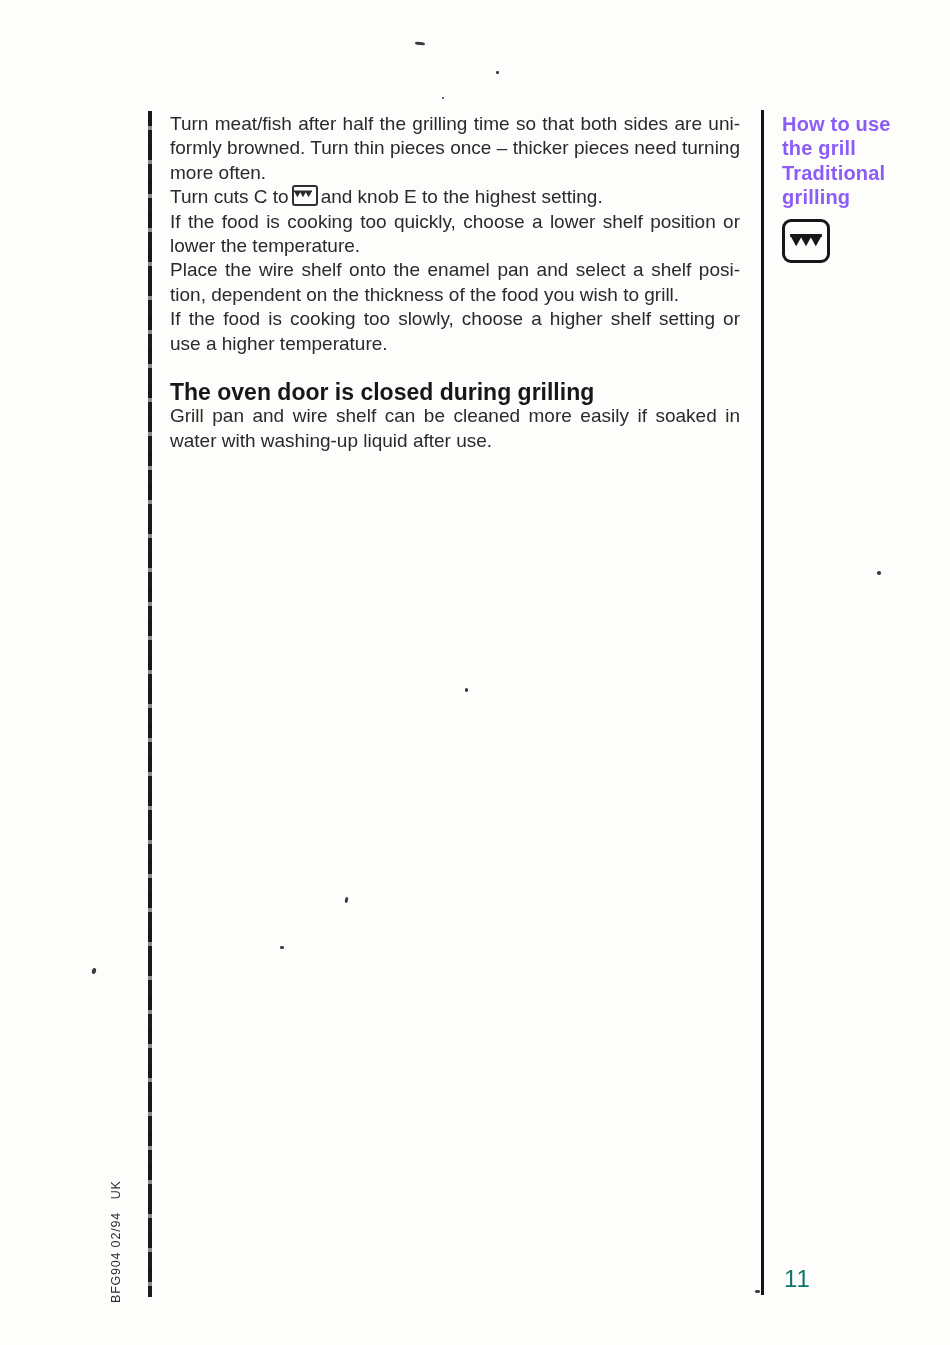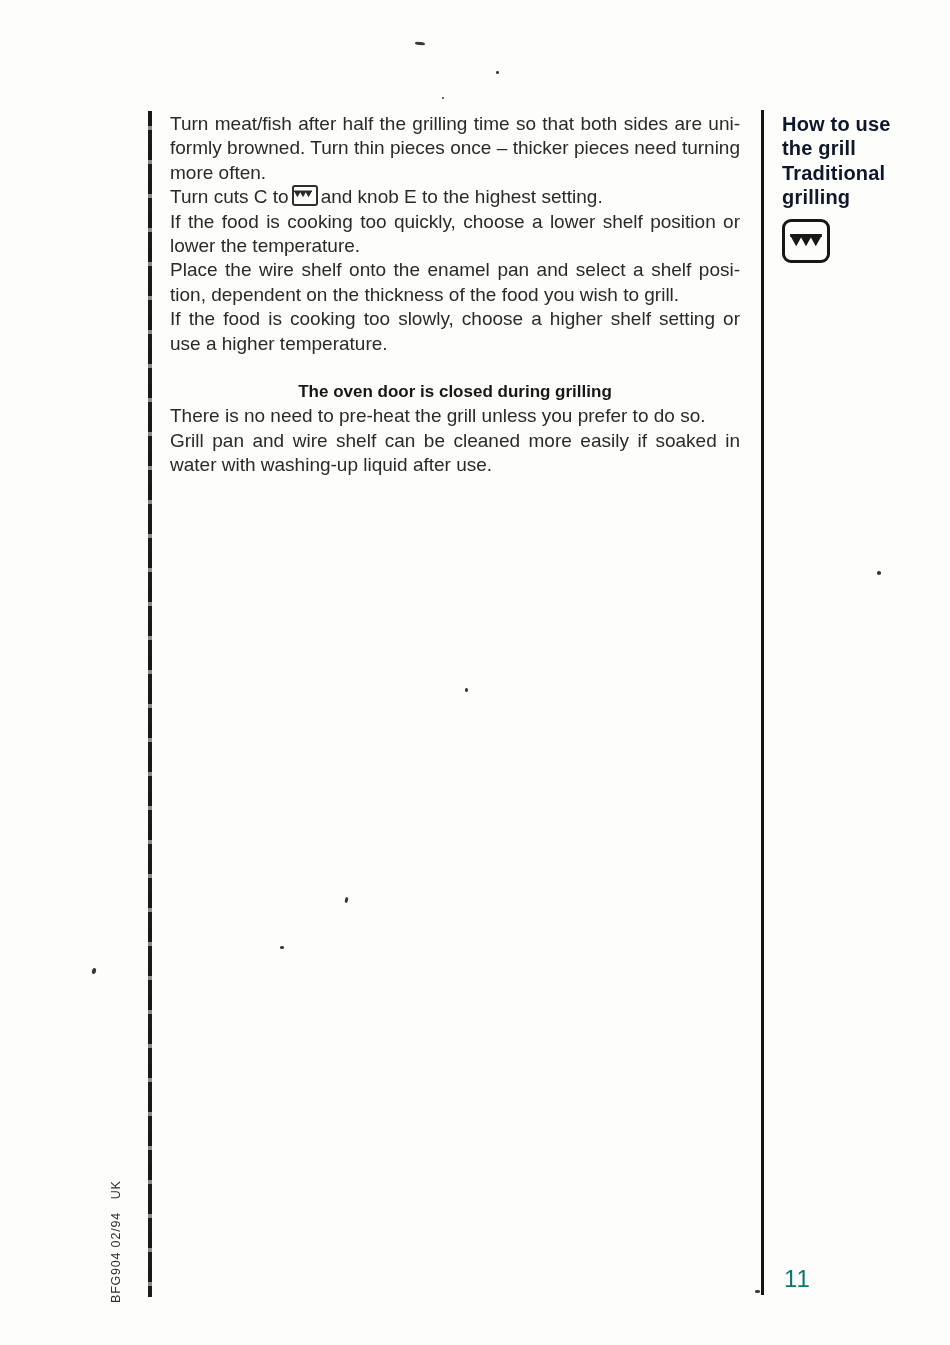--- a/index.html
+++ b/index.html
@@ -25,38 +25,38 @@
   
   .main {
     position:absolute; left:170px; top:112px; width:570px;
     font-size:19px; line-height:24.4px;
     text-align:justify; color:#2a2a2a;
     hyphens:manual; -webkit-hyphens:manual;
   }
   .main p { margin:0; }
   .section-heading {
     margin:24px 0 0 0;
-    font-size:17px; line-height:24.4px;
-    font-weight:700; color:#171717; text-align:center;
+    font-size:23px; line-height:24.4px;
+    font-weight:700; color:#171717; text-align:left;
   }
 
   
   .knob-symbol {
     display:inline-block; width:22px; height:17px;
     border:2px solid #2f2f2f; border-radius:3px;
     vertical-align:-3px; margin:0 3px;
     position:relative; background:#fdfdfc;
   }
   .knob-symbol svg { position:absolute; top:2px; left:0; }
 
   
   .sidebar { position:absolute; left:782px; top:112px; width:158px; }
   .sidebar-line {
     display:block; font-size:20px; line-height:24.4px;
-    font-weight:700; color:#0f172a; letter-spacing:0.2px;
+    font-weight:700; color:#8b5cf6; letter-spacing:0.2px;
   }
   .grill-box {
     margin-top:9px; margin-left:0;
     width:42px; height:38px;
     border:3px solid #171717; border-radius:9px;
     display:flex; align-items:center; justify-content:center;
     background:#fdfdfc;
   }
 
   
@@ -84,21 +84,20 @@
 
   <div class="main">
     <p>Turn meat/fish after half the grilling time so that both sides are uni­formly browned. Turn thin pieces once – thicker pieces need turn­ing more often.</p>
     <p><span>Turn cuts C to</span><span class="knob-symbol"><svg width="18" height="11" viewBox="0 0 34 15" aria-hidden="true">
             <path fill="#2a2a2a" d="M0 0 H34 V3 H0 Z M1 3 L6.5 12.5 L12 3 Z M11.5 3 L17 12.5 L22.5 3 Z M22 3 L27.5 12.5 L33 3 Z"></path>
           </svg></span><span>and knob E to the highest setting.</span></p>
     <p>If the food is cooking too quickly, choose a lower shelf position or lower the temperature.</p>
     <p>Place the wire shelf onto the enamel pan and select a shelf posi­tion, dependent on the thickness of the food you wish to grill.</p>
     <p>If the food is cooking too slowly, choose a higher shelf setting or use a higher temperature.</p>
     <h2 class="section-heading">The oven door is closed during grilling</h2>
-    <p>There is no need to pre-heat the grill unless you prefer to do so.</p>
     <p>Grill pan and wire shelf can be cleaned more easily if soaked in water with washing-up liquid after use.</p>
   </div>
 
   <aside class="sidebar">
     <div>
       <span class="sidebar-line">How to use</span>
       <span class="sidebar-line">the grill</span>
       <span class="sidebar-line">Traditional</span>
       <span class="sidebar-line">grilling</span>
     </div>

